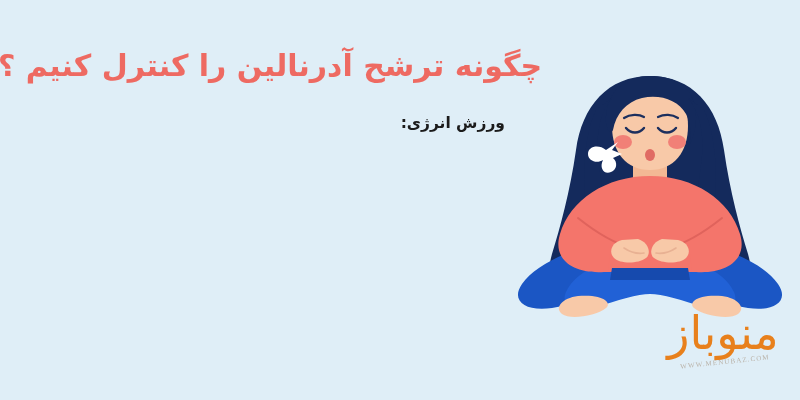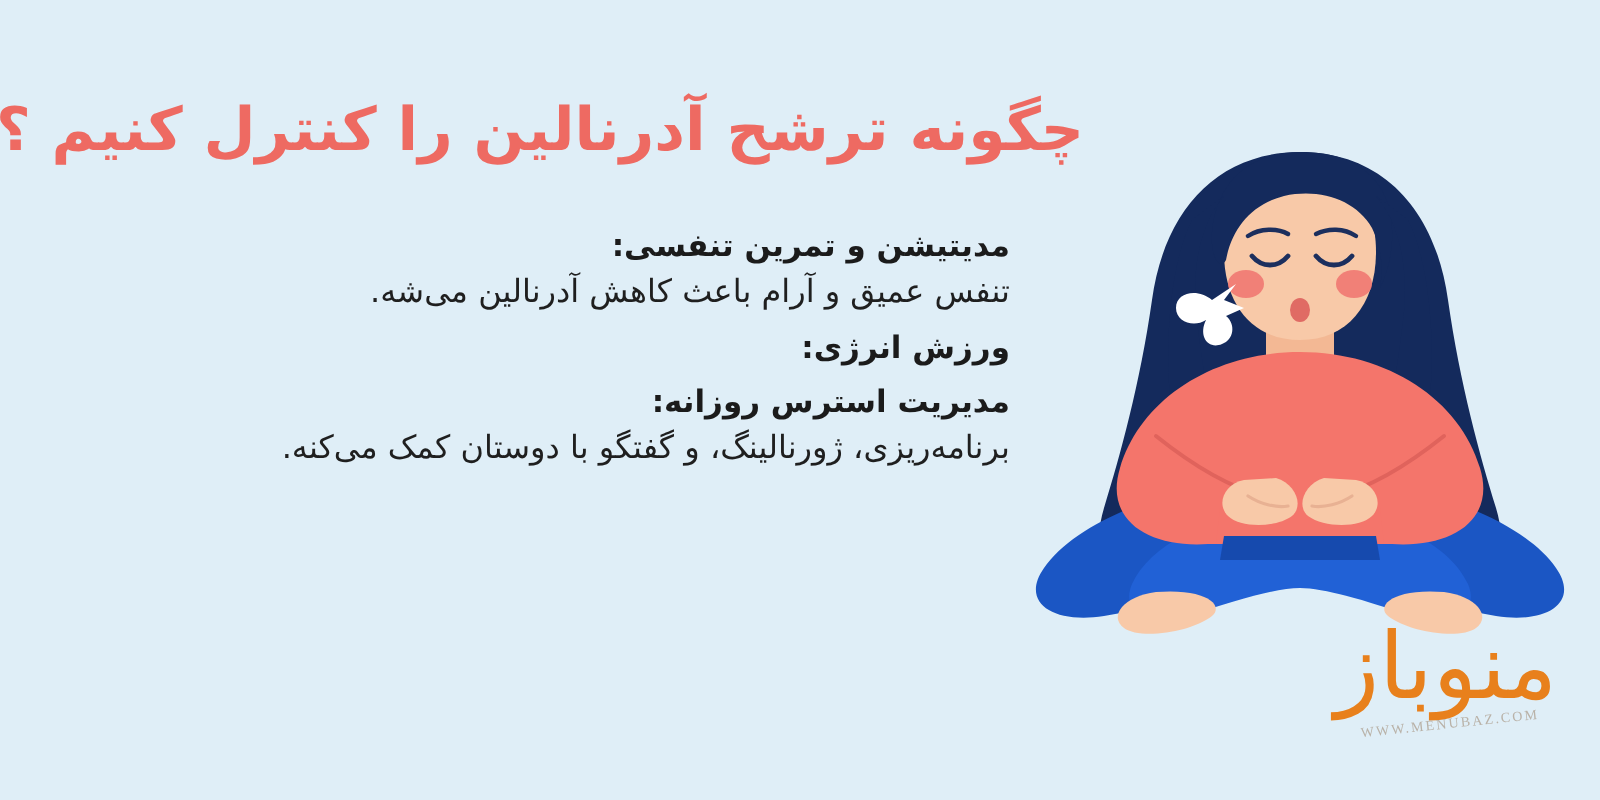--- a/index.html
+++ b/index.html
@@ -126,36 +126,28 @@
 </style>
 </head>
 <body>
 
 <div id="poster">
 
   <div id="title">چگونه ترشح آدرنالین را کنترل کنیم ؟</div>
 
   <div id="tips">
 
-    <div class="tip">
-      <span class="tip-heading">مدیتیشن و تمرین تنفسی:</span>
-      <span class="tip-body">تنفس عمیق و آرام باعث کاهش آدرنالین می‌شه.</span>
-    </div>
 
     <div class="tip">
       <span class="tip-heading">ورزش انرژی:</span>
     </div>
 
     <div class="tip">
     </div>
 
-    <div class="tip">
-      <span class="tip-heading">مدیریت استرس روزانه:</span>
-      <span class="tip-body">برنامه‌ریزی، ژورنالینگ، و گفتگو با دوستان کمک می‌کنه.</span>
-    </div>
 
   </div>
 
   <div id="illustration">
     <svg viewBox="0 0 300 290" xmlns="http://www.w3.org/2000/svg">
 
       <g>
         <path d="M150 18
                  C 108 18, 82 48, 76 92
                  C 70 134, 60 170, 52 196

